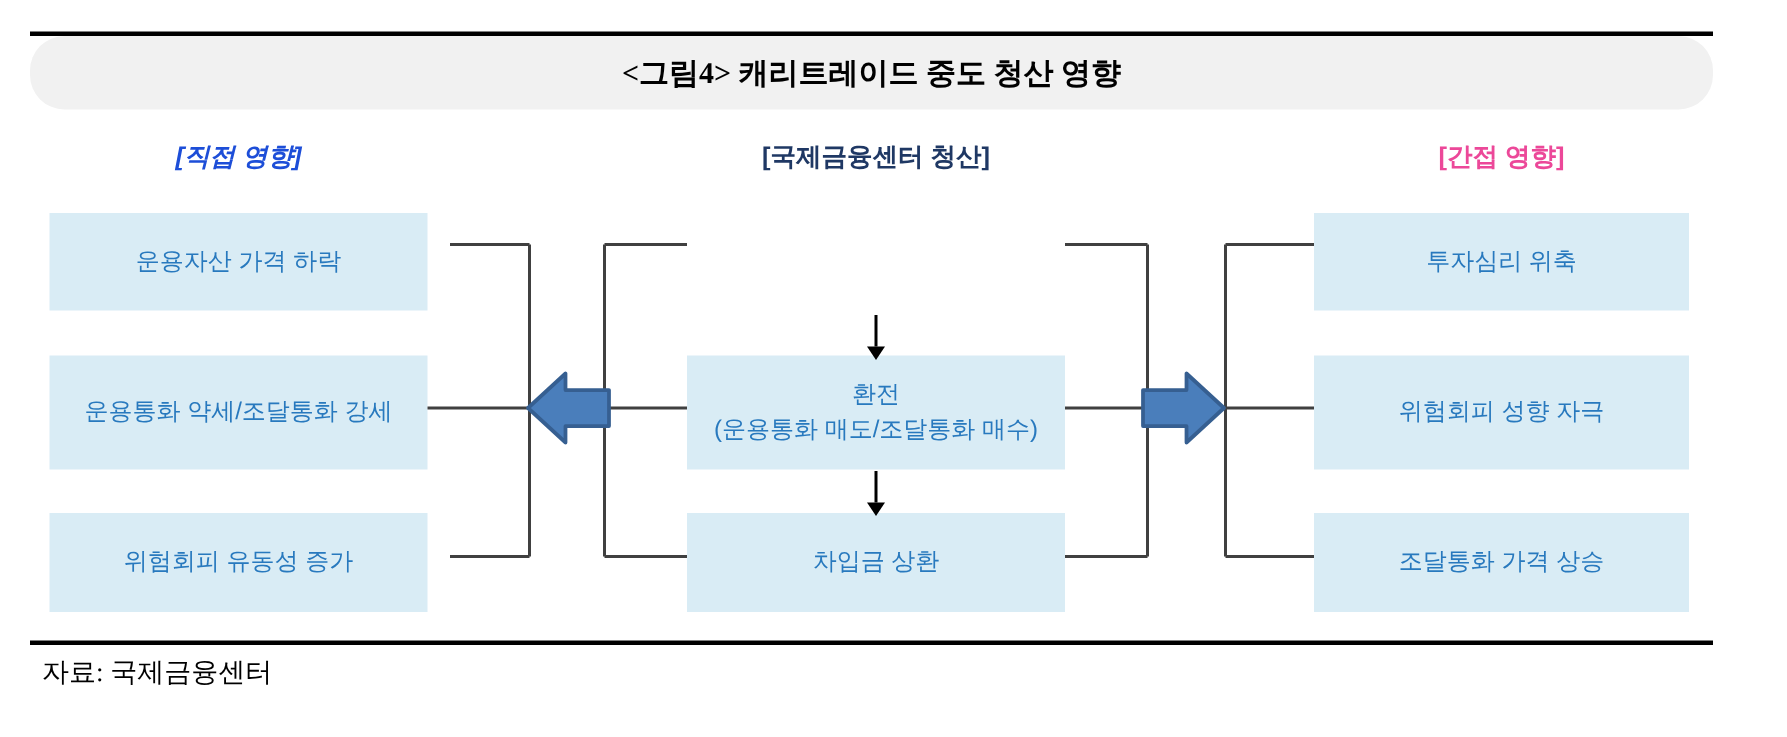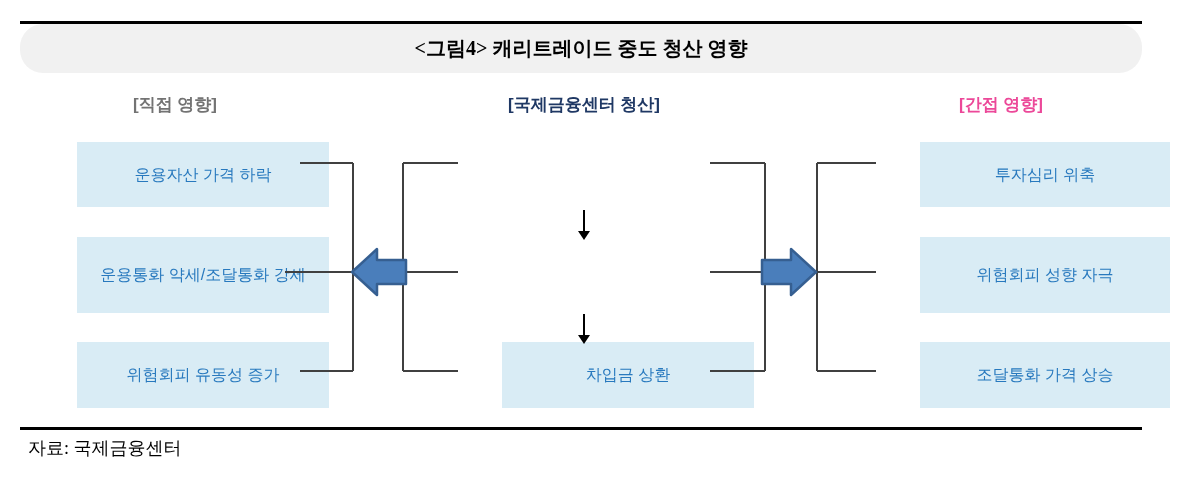--- a/index.html
+++ b/index.html
@@ -6,26 +6,26 @@
   .page{position:relative;width:1191px;height:491px;background:#ffffff;overflow:hidden;
         font-family:"Liberation Sans",sans-serif;}
   .rule{position:absolute;left:20px;width:1122px;height:3px;background:#000000;}
   .rule.top{top:21px;}
   .rule.bottom{top:427px;}
   .title-band{position:absolute;left:20px;top:24px;width:1122px;height:49px;background:#f1f1f1;
               display:flex;align-items:center;justify-content:center;border-radius:23px;}
   .title-band span{font-family:"Liberation Serif",serif;font-weight:bold;font-size:20px;color:#000000;}
   .col-header{position:absolute;top:90px;height:28px;display:flex;align-items:center;justify-content:center;
               font-weight:bold;font-size:17px;}
-  .col-header.left{left:49px;width:252px;color:#737373;}
+  .col-header.left{left:33px;width:252px;color:#1d4ed8;font-style:italic;}
   .col-header.center{left:458px;width:252px;color:#1f3864;}
   .col-header.right{left:876px;width:250px;color:#ec4899;}
   .box{position:absolute;background:#d9ecf5;color:#2879be;font-size:16px;
        display:flex;flex-direction:column;align-items:center;justify-content:center;
-       text-align:center;line-height:1.45;margin-left:44px;}
+       text-align:center;line-height:1.45;}
   .cL{left:33px;width:252px;}
   .cC{left:458px;width:252px;}
   .cR{left:876px;width:250px;}
   .r1{top:142px;height:65px;}
   .r2{top:237px;height:76px;}
   .r3{top:342px;height:66px;}
   .overlay{position:absolute;left:0;top:0;width:1191px;height:491px;pointer-events:none;}
   .source{position:absolute;left:28px;top:436px;font-family:"Liberation Serif",serif;
           font-size:18px;color:#000000;}
 </style>
@@ -41,20 +41,24 @@
   </div>
 
   <div class="col-header left">[직접 영향]</div>
   <div class="col-header center">[국제금융센터 청산]</div>
   <div class="col-header right">[간접 영향]</div>
 
   <div class="box cL r1">운용자산 가격 하락</div>
   <div class="box cL r2">운용통화 약세/조달통화 강세</div>
   <div class="box cL r3">위험회피 유동성 증가</div>
 
+  <div class="box cC r2">
+    <span>환전</span>
+    <span>(운용통화 매도/조달통화 매수)</span>
+  </div>
   <div class="box cR r1">투자심리 위축</div>
 
   <div class="box cC r3">차입금 상환</div>
   <div class="box cR r2">위험회피 성향 자극</div>
   <div class="box cR r3">조달통화 가격 상승</div>
 
   <svg class="overlay" viewBox="0 0 1191 491" xmlns="http://www.w3.org/2000/svg">
     <g fill="none" stroke-width="2" stroke="#404040">
 
       <path d="M300 163 H353 M285 272 H353 M300 371 H353 M353 163 V371"></path>

